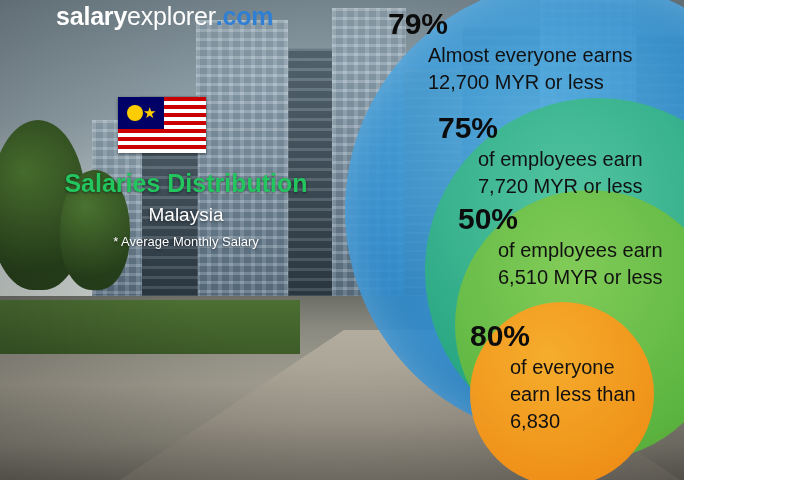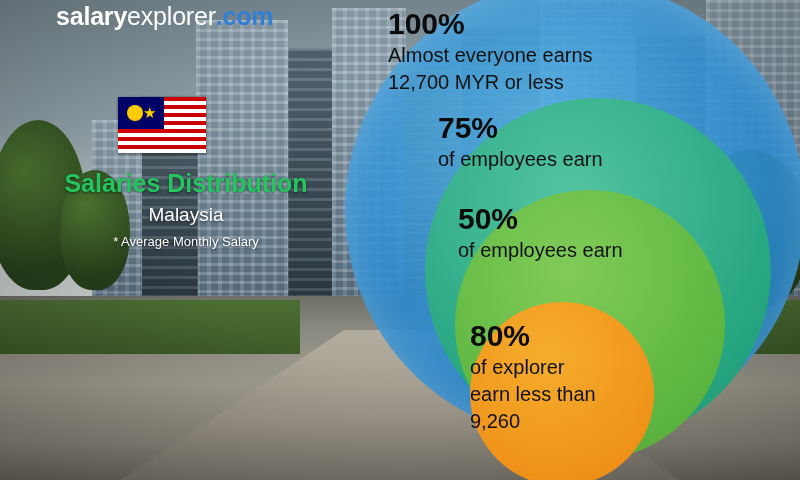--- a/index.html
+++ b/index.html
@@ -7,21 +7,21 @@
     padding: 0;
   }
   body {
     width: 800px;
     height: 480px;
     overflow: hidden;
     font-family: "Liberation Sans", sans-serif;
   }
   #stage {
     position: relative;
-    width: 800px;
+    width: 684px;
     height: 480px;
     overflow: hidden;
     background: #3c4a52;
   }
 
   
   .bg-sky {
     position: absolute;
     left: 0; top: 0;
     width: 800px; height: 300px;
@@ -194,20 +194,21 @@
   .pct {
     font-size: 30px;
     font-weight: bold;
     line-height: 36px;
     color: #0c0c0c;
   }
   .desc {
     font-size: 20px;
     line-height: 27px;
     color: #111111;
+    padding-left: 40px;
   }
 
   .lbl-100 { position: absolute; left: 388px; top: 6px;  width: 374px; }
   .lbl-75  { position: absolute; left: 438px; top: 110px;width: 320px; }
   .lbl-50  { position: absolute; left: 458px; top: 201px;width: 264px; }
   .lbl-25  { position: absolute; left: 470px; top: 318px;width: 184px; }
 </style>
 </head>
 <body>
 
@@ -253,35 +254,37 @@
     <div class="title-country">Malaysia</div>
     <div class="title-note">* Average Monthly Salary</div>
   </div>
 
   <div class="circle c100"></div>
   <div class="circle c75"></div>
   <div class="circle c50"></div>
   <div class="circle c25"></div>
 
   <div class="lbl-100">
-    <div class="pct">100%</div>
+    <div class="pct">79%</div>
     <div class="desc">Almost everyone earns</div>
     <div class="desc">12,700 MYR or less</div>
   </div>
 
   <div class="lbl-75">
     <div class="pct">75%</div>
     <div class="desc">of employees earn</div>
+    <div class="desc">7,720 MYR or less</div>
   </div>
 
   <div class="lbl-50">
     <div class="pct">50%</div>
     <div class="desc">of employees earn</div>
+    <div class="desc">6,510 MYR or less</div>
   </div>
 
   <div class="lbl-25">
     <div class="pct">80%</div>
-    <div class="desc">of explorer</div>
+    <div class="desc">of everyone</div>
     <div class="desc">earn less than</div>
-    <div class="desc">9,260</div>
+    <div class="desc">6,830</div>
   </div>
 
 </div>
 
 </body></html>

